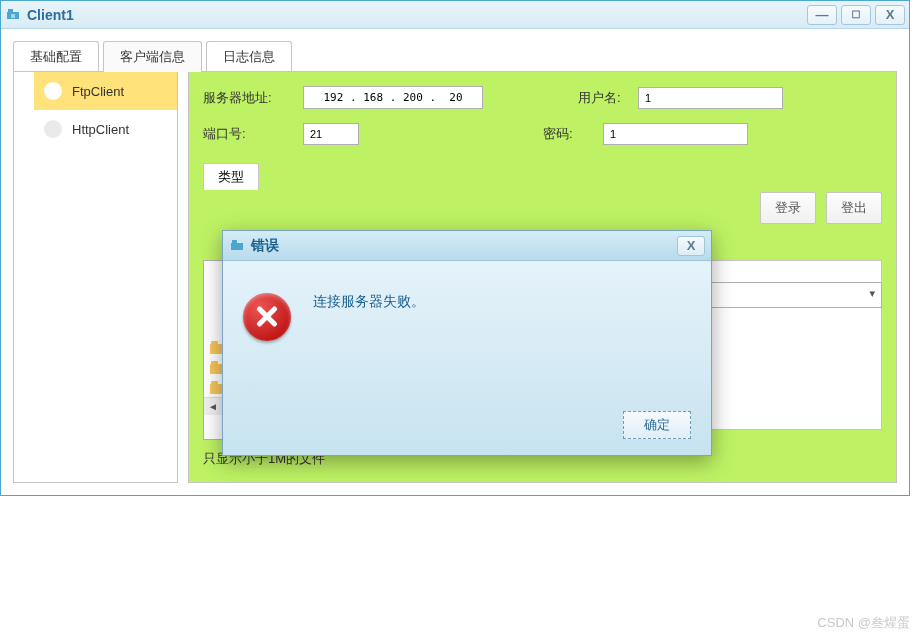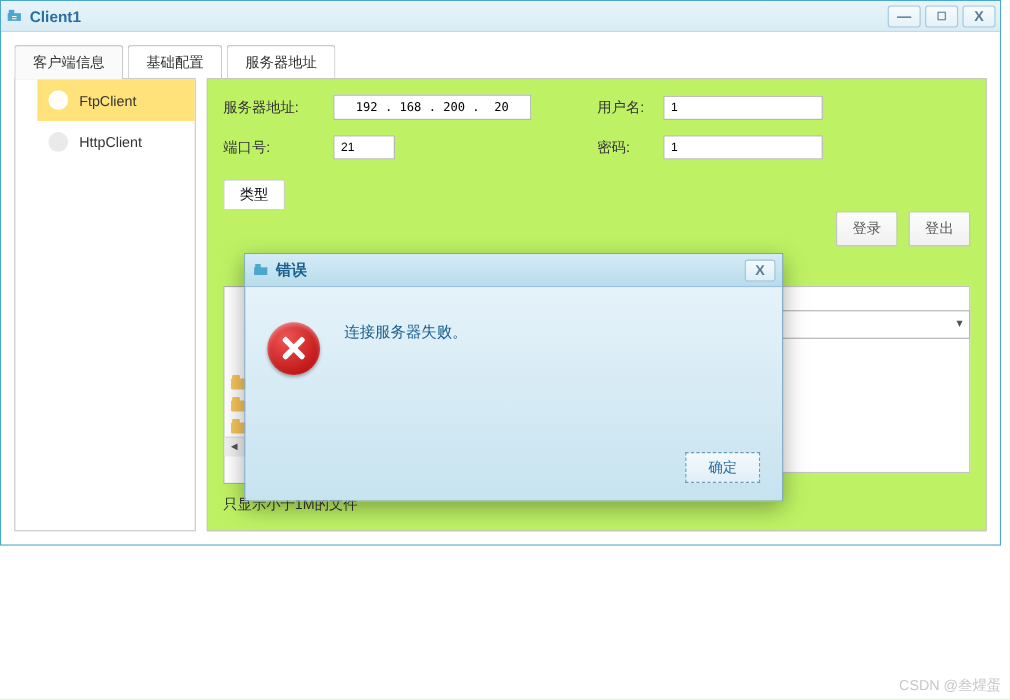--- a/index.html
+++ b/index.html
@@ -27,21 +27,21 @@
     .sidebar-item.selected .dot { background: #fff; }
     .sidebar-item:not(.selected) .dot { background: #eaeaea; }
     
     .main { flex: 1; border: 1px solid #c5c5c5; padding: 14px; position: relative; margin-top: -1px; background:#bef264;}
     
     .form-row { display: flex; align-items: center; margin-bottom: 14px; font-size: 13px; }
     .form-label { width: 100px; color: #333; }
     .form-input { border: 1px solid #b0b0b0; padding: 4px 6px; font-size: 11px; background: #fff; }
     .ip-input { width: 180px; text-align: center; font-family: monospace; }
     .port-input { width: 56px; }
-    .user-label { width: 60px; margin-left: 60px; }
+    .user-label { width: 60px; margin-left: 95px; }
     .user-input { width: 145px; }
     
     .sub-tabs { display: flex; gap: 30px; margin-top: 18px; }
     .sub-tab { padding: 4px 14px; border: 1px solid #c5c5c5; border-bottom: none; font-size: 13px; background: #fff; border-radius: 2px 2px 0 0; }
     
     .action-btns { position: absolute; right: 14px; top: 120px; display:flex; gap:10px; }
     .btn { padding: 6px 14px; border: 1px solid #c5c5c5; background: linear-gradient(#fdfdfd,#f0f0f0); font-size: 13px; color: #555; cursor: pointer; border-radius: 2px; }
     
     .combo { border: 1px solid #b0b0b0; height: 26px; background: #fff; position: relative; }
     .combo .arrow { position: absolute; right: 6px; top: 4px; font-size: 11px; color: #555; }
@@ -107,23 +107,23 @@
     <div class="win-btn max">
         <span>☐</span>
       </div>
     <div class="win-btn">
         <span>X</span>
       </div>
   </div>
 
   <div class="client-area">
     <div class="tabs">
+      <div class="tab">基础配置</div>
       <div class="tab active">客户端信息</div>
-      <div class="tab">基础配置</div>
-      <div class="tab">服务器地址</div>
+      <div class="tab">日志信息</div>
     </div>
 
     <div class="content-row">
       <div class="sidebar">
         <div class="sidebar-item selected">
           <span class="dot"></span>
           <span>FtpClient</span>
         </div>
         <div class="sidebar-item">
           <span class="dot"></span>

